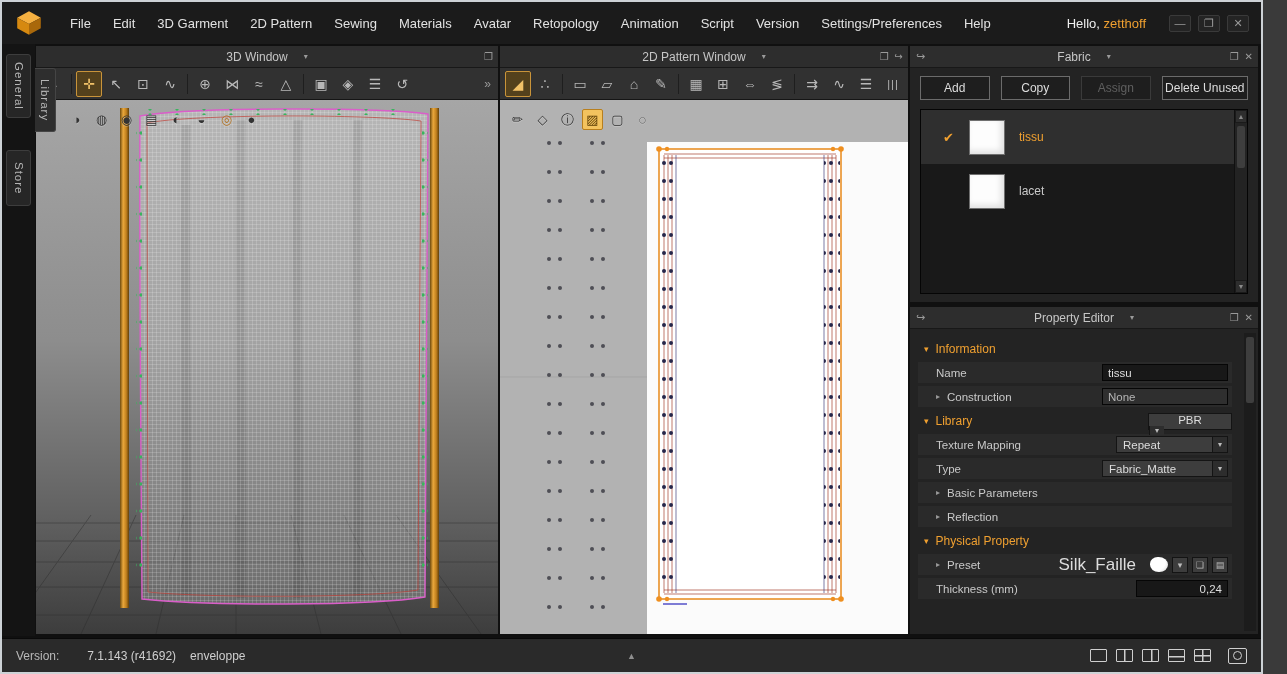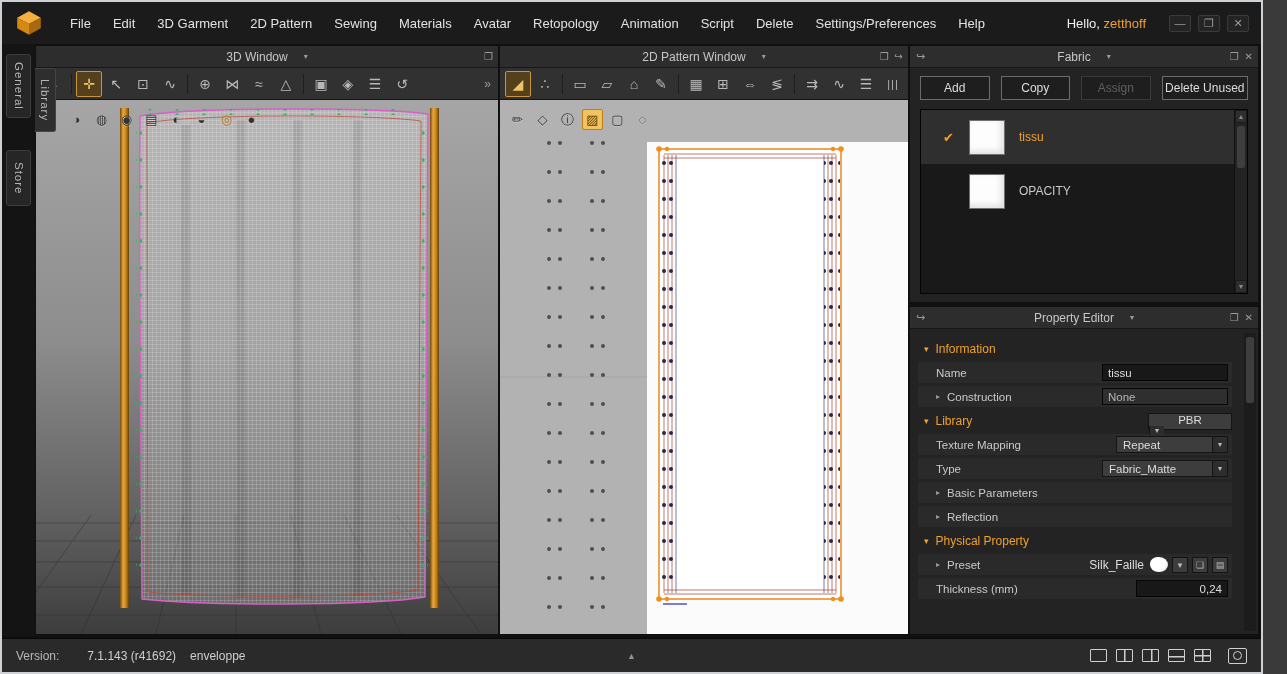--- a/index.html
+++ b/index.html
@@ -81,21 +81,21 @@
   .pselect{height:17px;background:#3d3d3d;border:1px solid #141414;display:flex;align-items:center;font-size:11.5px;color:#ddd;}
   .pselect .val{padding:0 6px;flex:1;white-space:nowrap;}
   .pselect .arr{width:15px;align-self:stretch;background:#2d2d2d;border-left:1px solid #141414;display:flex;align-items:center;justify-content:center;font-size:8px;color:#bbb;}
   #sel-pbr{width:84px;margin-left:auto;flex-direction:column;}
   #sel-repeat{width:112px;}
   #sel-type{width:126px;}
   .tabsrow{display:flex;height:19px;margin-top:3px;margin-left:18px;width:190px;}
   .ftab{flex:1;display:flex;align-items:center;justify-content:center;font-size:11.5px;color:#979797;background:#2a2a2a;border:1px solid #1b1b1b;}
   .ftab.active{background:#525252;color:#f0f0f0;}
   .presetctl{display:flex;align-items:center;gap:4px;}
-  .pname{font-size:12px;color:#ddd;margin-right:2px;}
+  .pname{font-size:17px;color:#ddd;margin-right:10px;}
   .pswatch{width:18px;height:15px;background:radial-gradient(circle at 40% 35%,#ffffff 55%,#cfcfcf);border-radius:45% 55% 50% 50%;}
   .pminibtn{width:16px;height:16px;background:#3d3d3d;border:1px solid #141414;color:#bbb;font-size:9px;display:flex;align-items:center;justify-content:center;}
 
   
   .statusbar{position:absolute;left:0;right:0;bottom:0;height:34px;background:#2a2a2a;border-top:1px solid #0a0a0a;display:flex;align-items:center;font-size:12px;color:#b9b9b9;padding:0 14px;}
   .sb-left{display:flex;gap:0;align-items:center;}
   .sb-left .val{color:#cfcfcf;margin-left:28px;}
   .sb-proj{margin-left:14px;color:#cfcfcf;}
   .sb-tri{position:absolute;left:50%;transform:translateX(-50%);color:#8f8f8f;font-size:9px;}
   .sb-right{margin-left:auto;display:flex;align-items:center;gap:9px;}
@@ -122,21 +122,21 @@
       <span class="menu">File</span>
       <span class="menu">Edit</span>
       <span class="menu">3D Garment</span>
       <span class="menu">2D Pattern</span>
       <span class="menu">Sewing</span>
       <span class="menu">Materials</span>
       <span class="menu">Avatar</span>
       <span class="menu">Retopology</span>
       <span class="menu">Animation</span>
       <span class="menu">Script</span>
-      <span class="menu">Delete</span>
+      <span class="menu">Version</span>
       <span class="menu">Settings/Preferences</span>
       <span class="menu">Help</span>
     </nav>
     <div class="mb-right">
       <span class="greet"><span>Hello,</span> <span class="uname">zetthoff</span></span>
       <span class="wbtn">—</span>
       <span class="wbtn">❐</span>
       <span class="wbtn">✕</span>
     </div>
   </div>
@@ -351,21 +351,21 @@
         <span class="fbtn" style="flex:1.25;">Delete Unused</span>
       </div>
       <div class="flist">
         <div class="frow selected">
           <span class="fcheck">✔</span>
           <span class="fsw"></span>
           <span class="fname">tissu</span>
         </div>
         <div class="frow">
           <span class="fsw"></span>
-          <span class="fname">OPACITY</span>
+          <span class="fname">lacet</span>
         </div>
         <div class="vscroll">
           <div class="sarrow">▲</div>
           <div class="sthumb" style="top:16px;height:42px;"></div>
           <div class="sarrow bot">▼</div>
         </div>
       </div>
     </div>
   </div>
 

